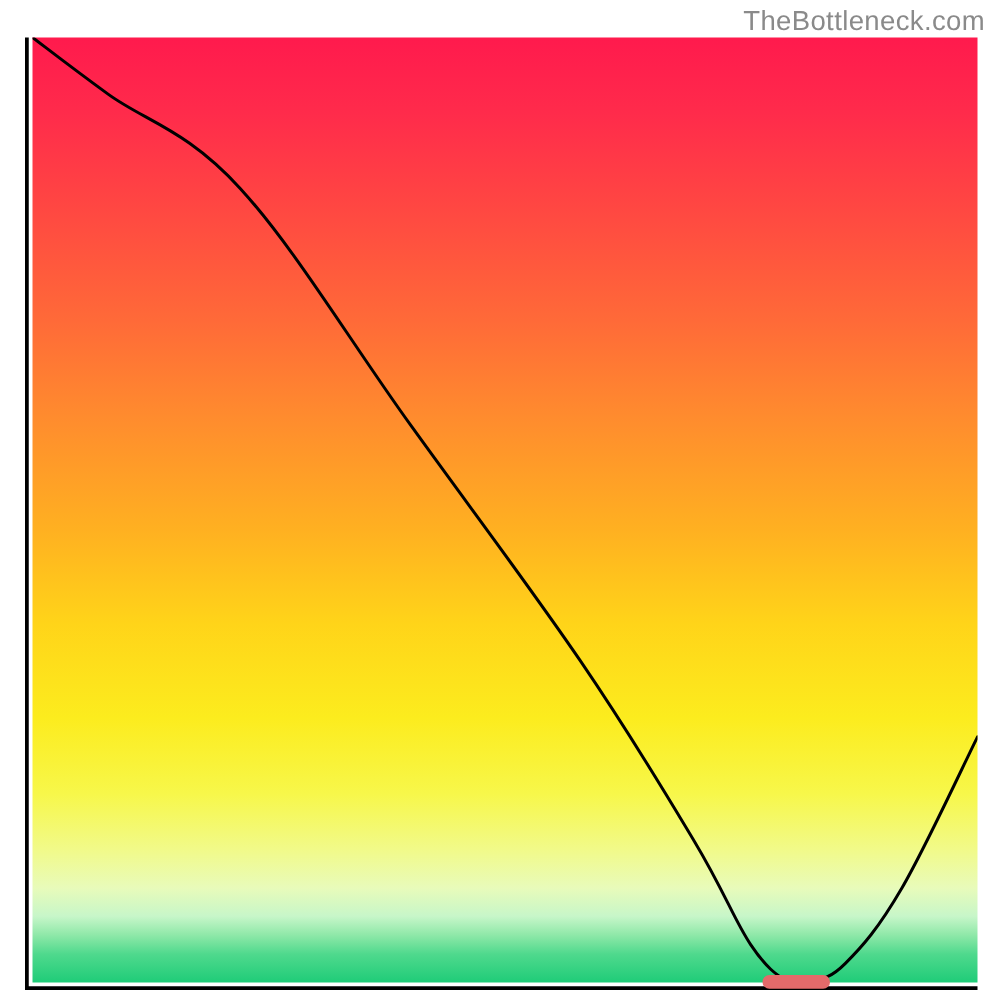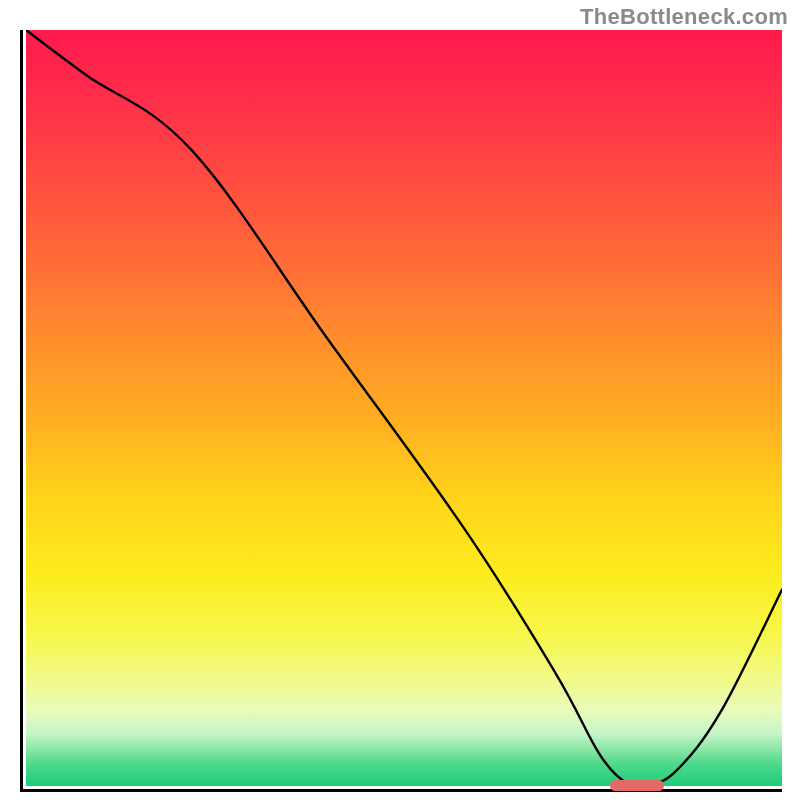--- a/index.html
+++ b/index.html
@@ -14,21 +14,21 @@
     position: relative;
     width: 800px;
     height: 800px;
   }
   .watermark {
     position: absolute;
     top: 4px;
     right: 12px;
     font-size: 22px;
     color: #8a8a8a;
-    font-weight: 700;
+    font-weight: 400;
     letter-spacing: 0.3px;
   }
   .plot-frame {
     position: absolute;
     top: 30px;
     left: 20px;
     width: 762px;
     height: 762px;
     border-left: 3px solid #000;
     border-bottom: 3px solid #000;

